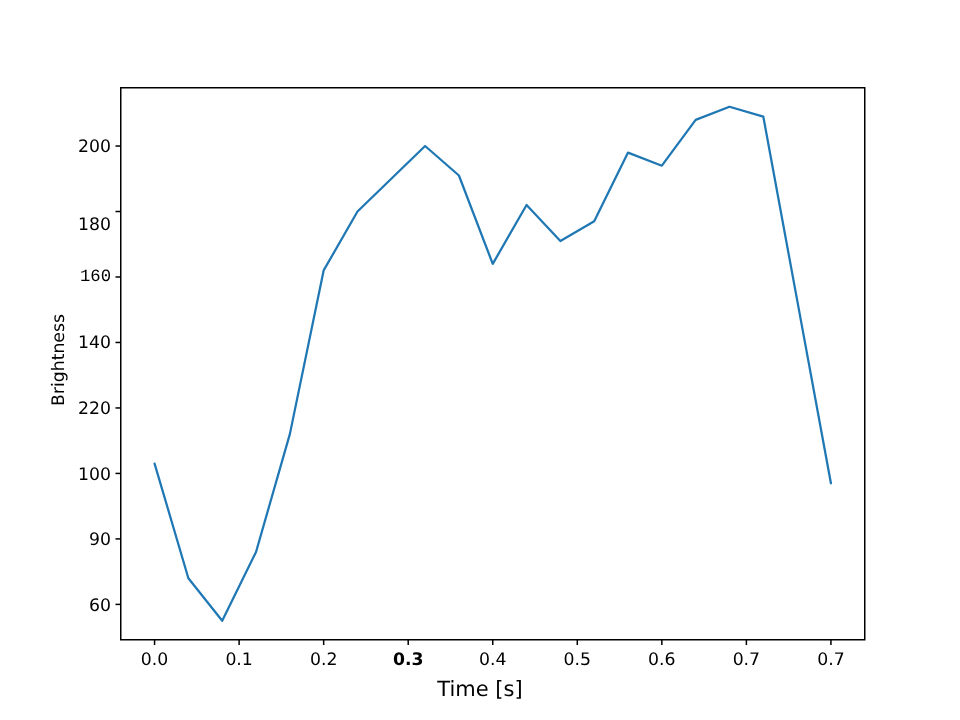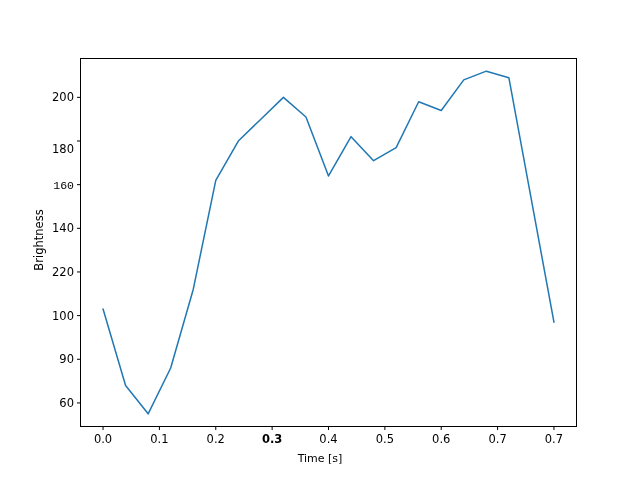--- a/index.html
+++ b/index.html
@@ -40,21 +40,21 @@
     font-size: 11.5px;
     color: #000000;
     white-space: nowrap;
   }
   #xlabel {
     position: absolute;
     left: 0;
     top: 452px;
     width: 640px;
     text-align: center;
-    font-size: 11px;
+    font-size: 14px;
     color: #000000;
   }
   .tick-label-y {
     position: absolute;
     right: 0;
     transform: translateY(-50%);
     font-size: 11.5px;
     color: #000000;
     text-align: center;
     white-space: nowrap;

